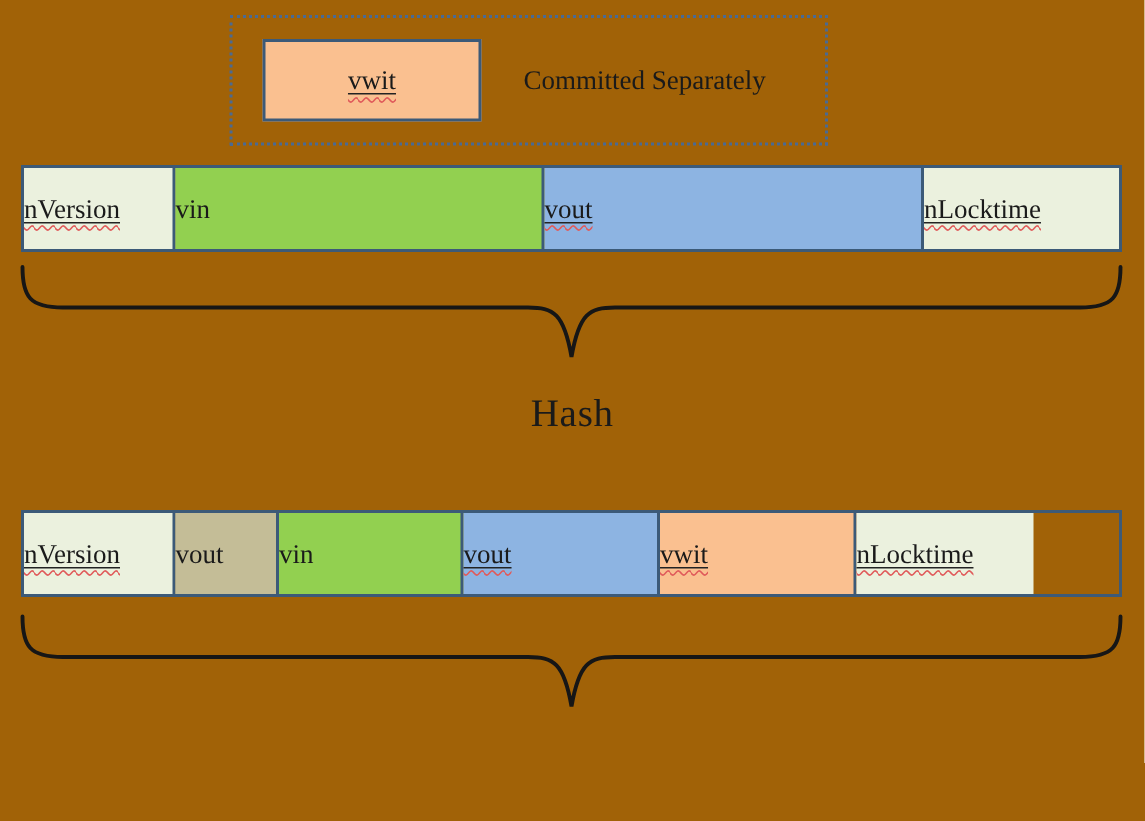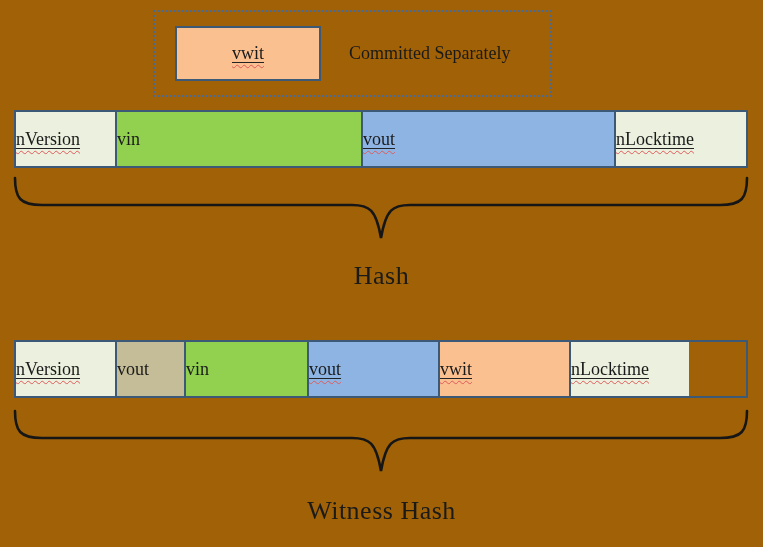--- a/index.html
+++ b/index.html
@@ -116,15 +116,14 @@
     </div>
     <div class="cell" style="width: 118px; background-color: rgb(235, 241, 222);">
       <span class="u-black"><span class="u-wavy">nLocktime</span></span>
     </div>
   </div>
 
   <svg class="brace brace-witness" viewBox="0 0 763 78">
     <path d="M 15 8 C 15 28, 20 35, 42 35 L 352 35 C 369 35, 376 39, 381 68
              C 386 39, 393 35, 410 35 L 720 35 C 742 35, 747 28, 747 8"></path>
   </svg>
-  <div class="section-label label-witness">Witness Hash</div>
 
 </div>
 
 </body></html>

